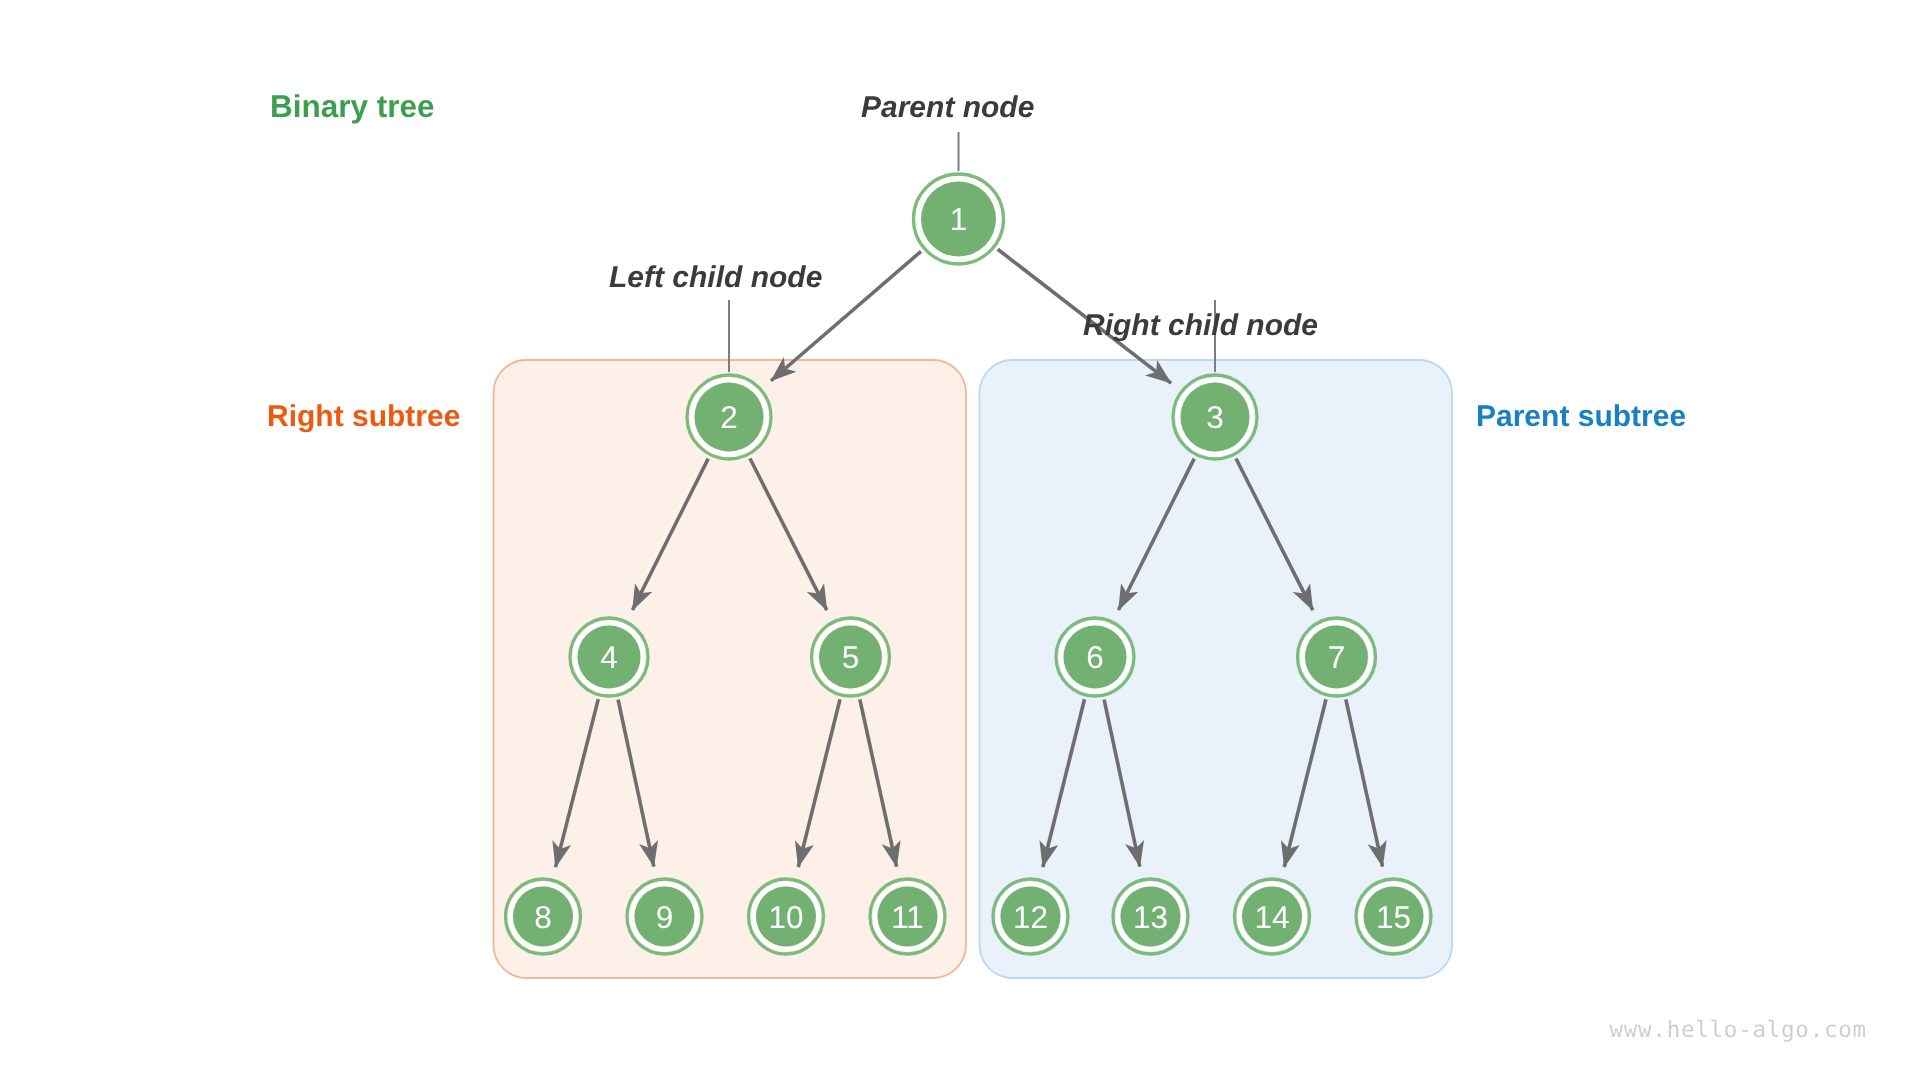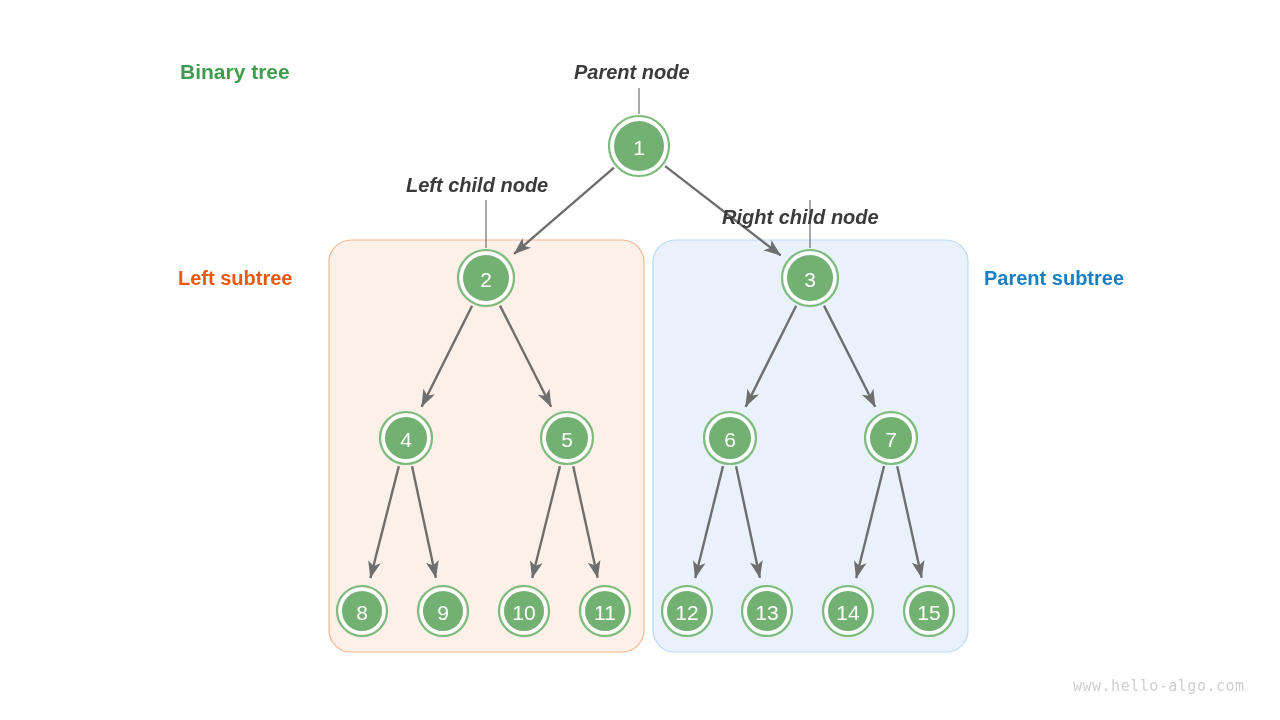--- a/index.html
+++ b/index.html
@@ -195,19 +195,19 @@
   </svg>
 
   <div class="label label-title" style="left: 180px; top: 61px;">Binary tree</div>
 
   <div class="label label-dark" style="left: 574px; top: 62px;">Parent node</div>
 
   <div class="label label-dark" style="left: 406px; top: 175px; text-align: right;">Left child node</div>
 
   <div class="label label-dark" style="left: 722px; top: 175px; margin-top: 32px;">Right child node</div>
 
-  <div class="label label-orange" style="left: 178px; top: 268px;">Left subtree</div>
+  <div class="label label-orange" style="left: 178px; top: 268px;">Right subtree</div>
 
   <div class="label label-blue" style="left: 984px; top: 268px;">Parent subtree</div>
 
   <div class="watermark" style="left: 1073px; top: 677px;">www.hello-algo.com</div>
 
 </div>
 
 </body></html>

